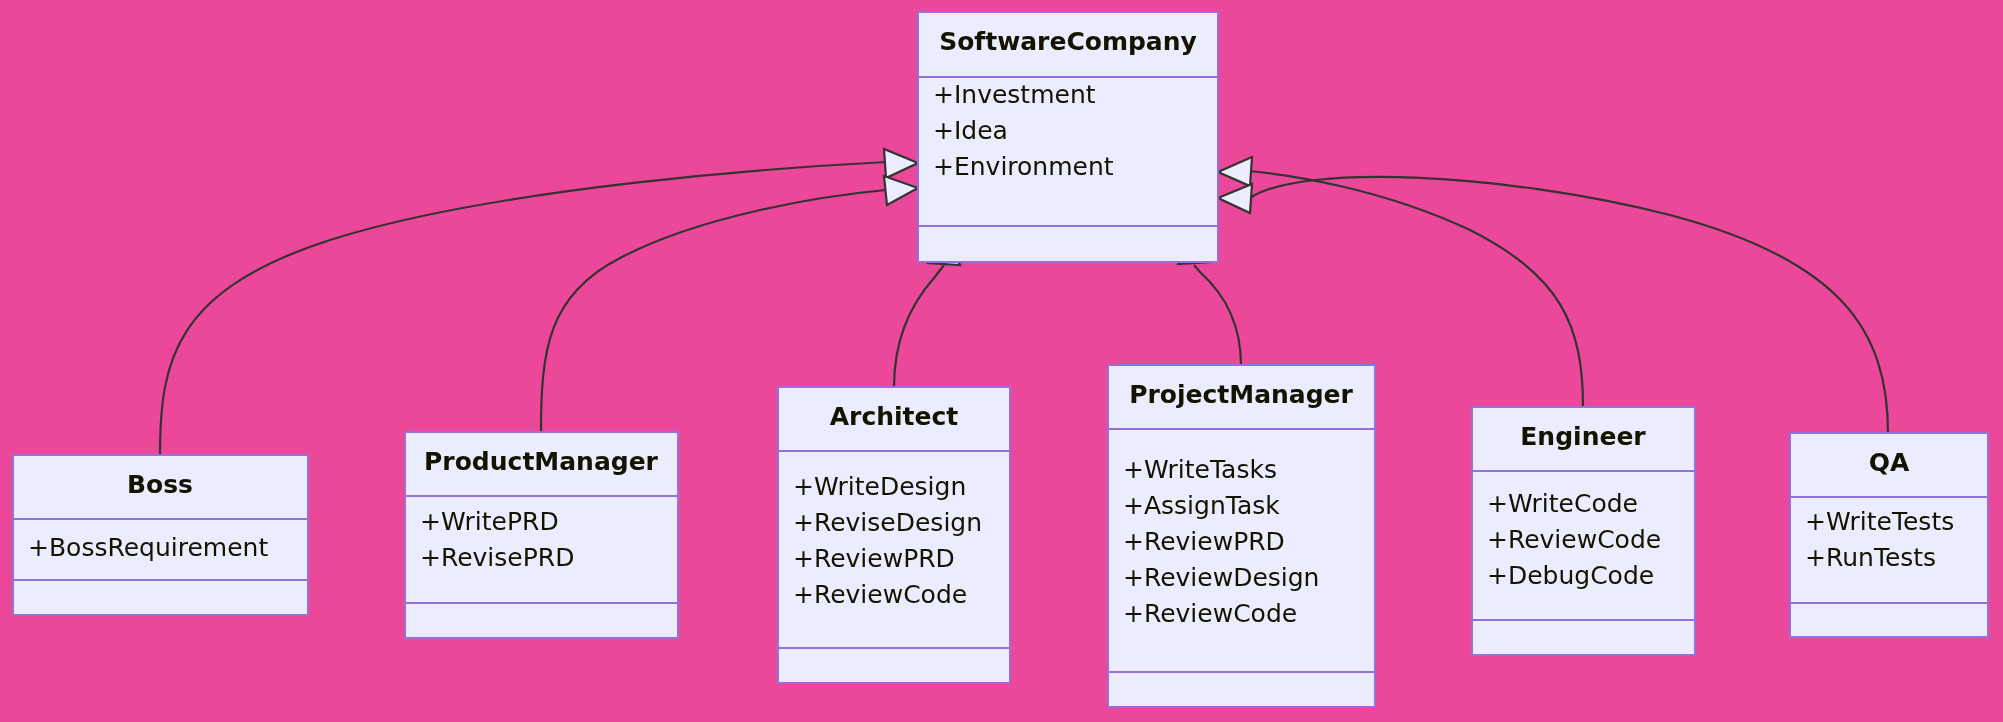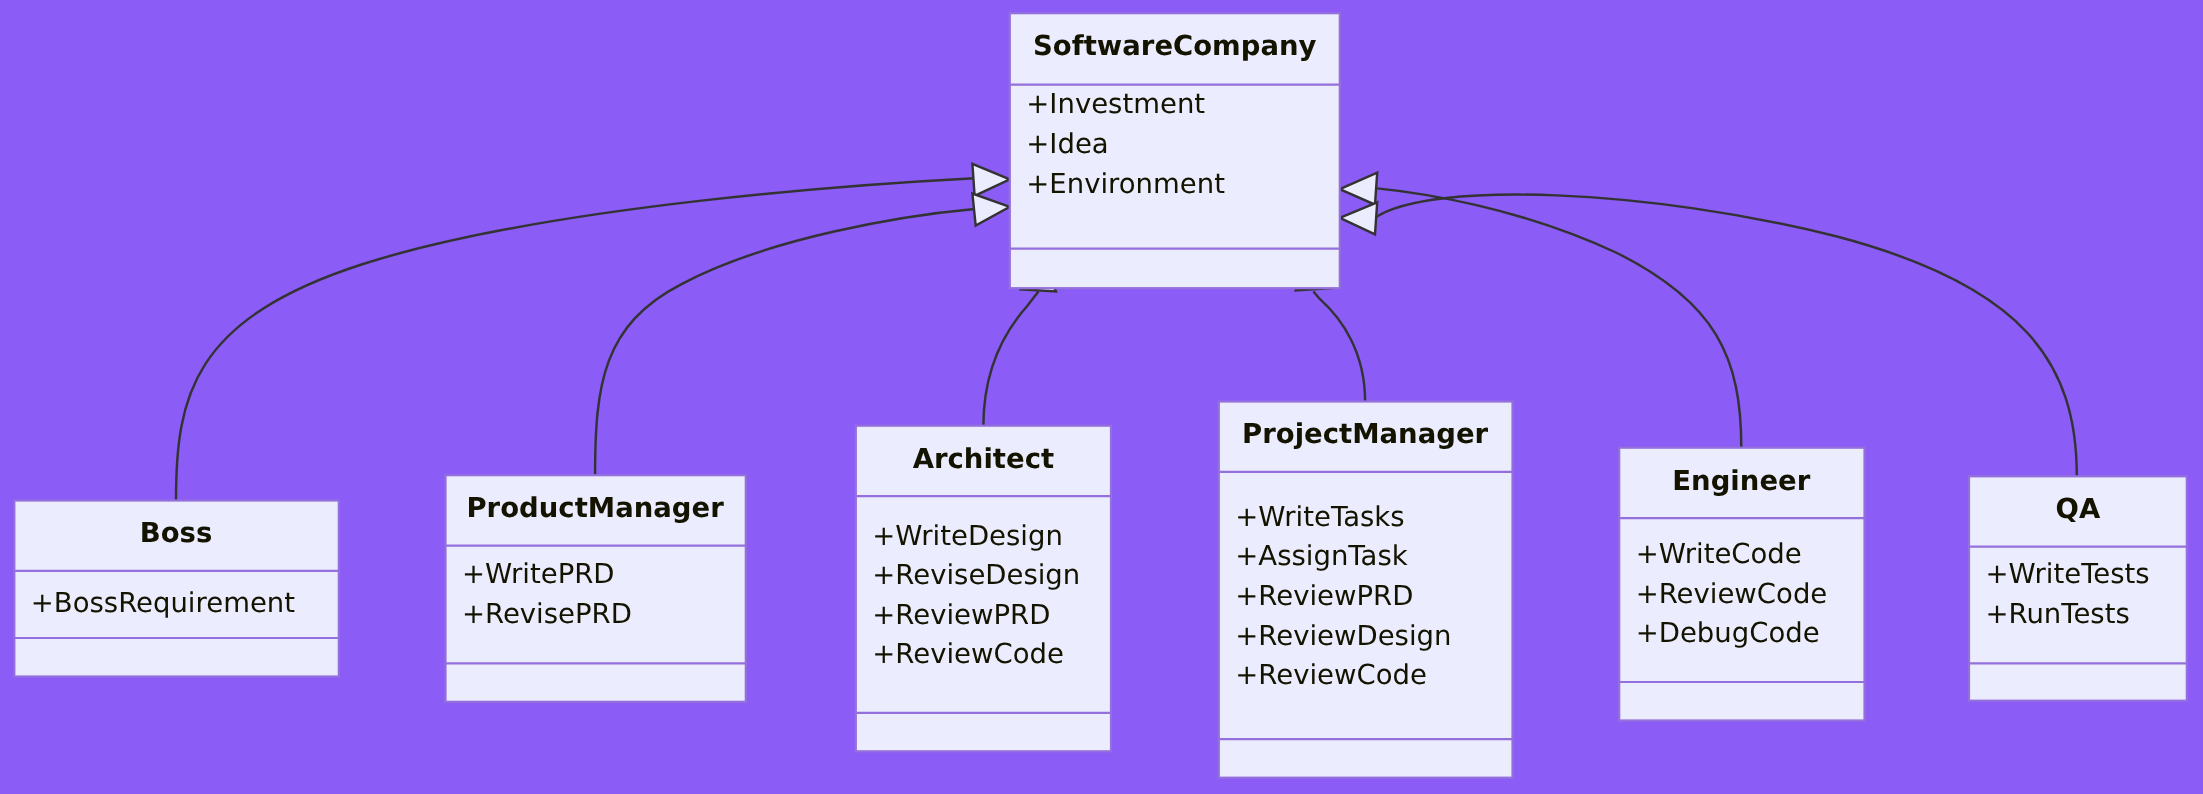--- a/index.html
+++ b/index.html
@@ -11,21 +11,21 @@
   body {
     width: 2003px;
     height: 722px;
     font-family: "DejaVu Sans", "Liberation Sans", sans-serif;
     overflow: hidden;
   }
   #diagram-root {
     position: relative;
     width: 2003px;
     height: 722px;
-    background: #8b5cf6;
+    background: #ec4899;
   }
   svg#uml-canvas {
     display: block;
     width: 2003px;
     height: 722px;
   }
   .cls-box {
     fill: #ECECFF;
     stroke: #9370DB;
     stroke-width: 2;

